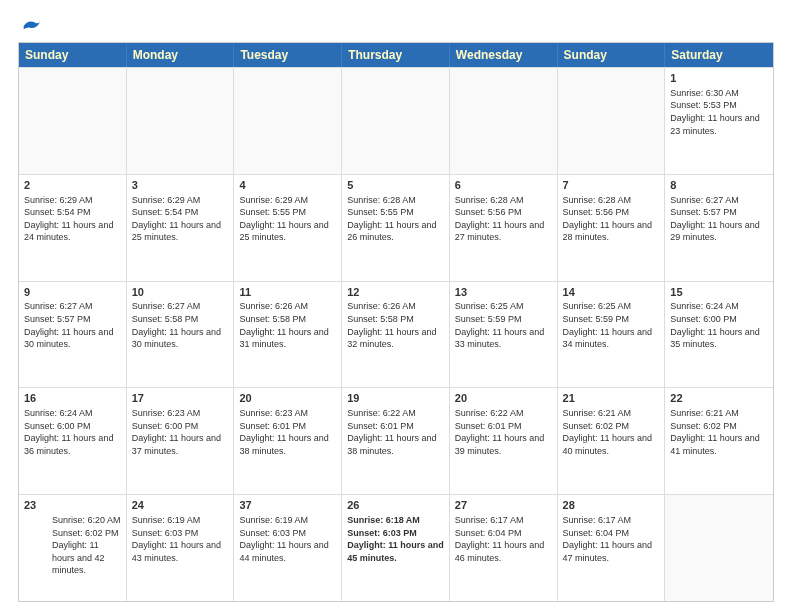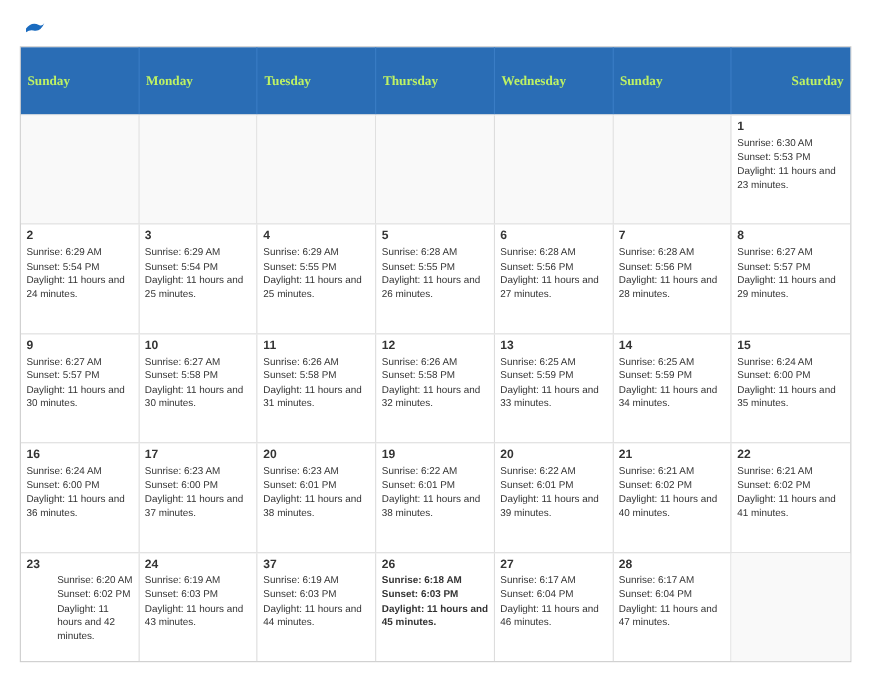--- a/index.html
+++ b/index.html
@@ -66,30 +66,28 @@
       display: flex;
       flex-direction: column;
       border: 1px solid #ccc;
     }
     .cal-header {
       display: grid;
       grid-template-columns: repeat(7, 1fr);
       background: #2a6db5;
     }
     .cal-header-cell {
-      color: #bef264;
+      color: #fef9c3;
       font-size: 12px;
       font-weight: bold;
-      padding: 23px 6px;
+      padding: 5px 6px;
       border-right: 1px solid #3a7dc5;
-      font-family: Liberation Serif, serif;
     }
     .cal-header-cell:last-child {
       border-right: none;
-      text-align: right;
     }
     .cal-body {
       flex: 1;
       display: flex;
       flex-direction: column;
     }
     .cal-row {
       display: grid;
       grid-template-columns: repeat(7, 1fr);
       flex: 1;

